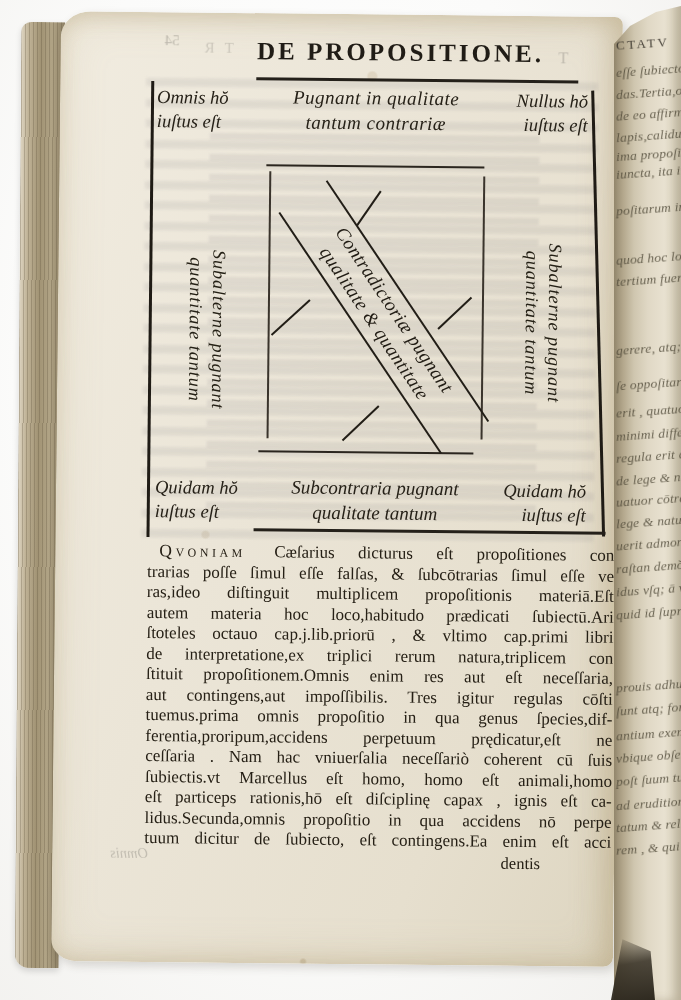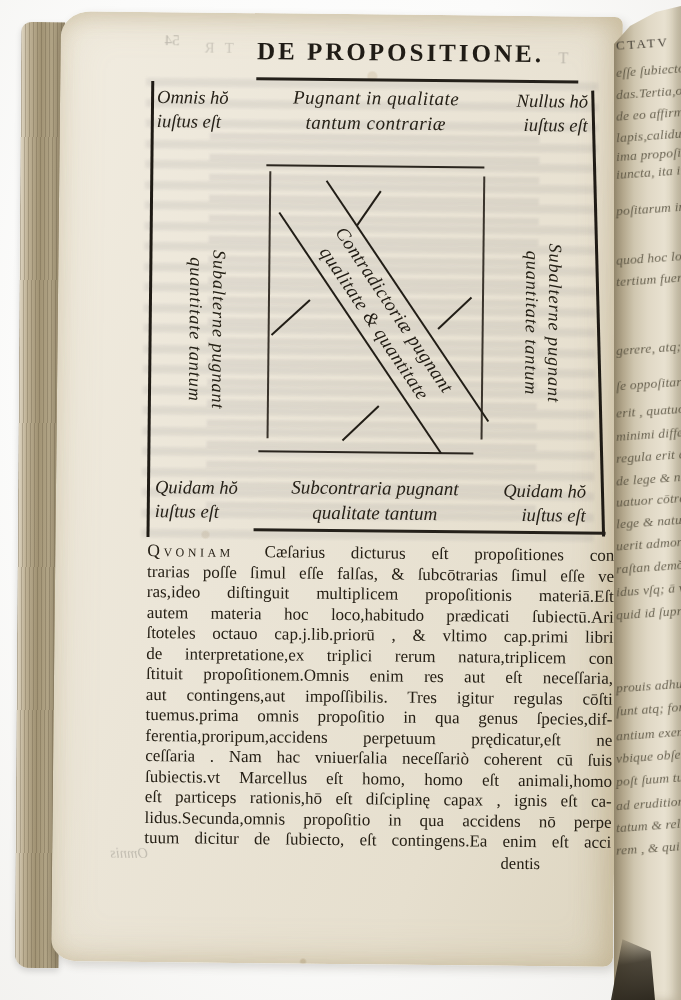--- a/index.html
+++ b/index.html
@@ -94,21 +94,21 @@
   .seg4 { left:279px; top:408px; width:50px; transform:rotate(-44deg); }
   .side {
     position:absolute; width:210px; text-align:center; font-style:italic;
     font-size:18px; line-height:23px; letter-spacing:1px; color:#242015;
   }
   .side .l { display:block; }
   .side-left  { left:44px;  top:294px; transform:rotate(90deg); }
   .side-right { left:380px; top:284px; transform:rotate(90deg); }
   .paragraph { position:absolute; left:92px; top:528px; width:467px; font-size:17px; color:#262016; }
   .pline { text-align:justify; text-align-last:justify; line-height:20.5px; }
-  .lead  { font-variant: small-caps; letter-spacing:3.5px; margin-left:0; margin-right:5px; font-size:17.5px; }
+  .lead  { font-variant: small-caps; letter-spacing:3.5px; margin-left:12px; margin-right:5px; font-size:17.5px; }
   .catchword { position:absolute; left:92px; top:838px; width:396px; text-align:right; font-size:16.5px; color:#262016; }
   
   .facing {
     position:absolute; left:614px; top:0; width:67px; height:1000px; z-index:5;
     clip-path: polygon(0 44px, 16px 26px, 42px 12px, 67px 6px, 67px 100%, 0 100%);
     background: linear-gradient(90deg, #93876d 0px, #b3a78c 9px, #cfc6af 20px, #e0d8c5 34px, #e8e1d0 50px, #d8d0bb 67px);
     box-shadow: inset -6px 0 8px rgba(120,105,80,.3);
   }
   .frag {
     position:absolute; left:2px; font-style:italic; font-size:13.5px; color:#4c4635;

